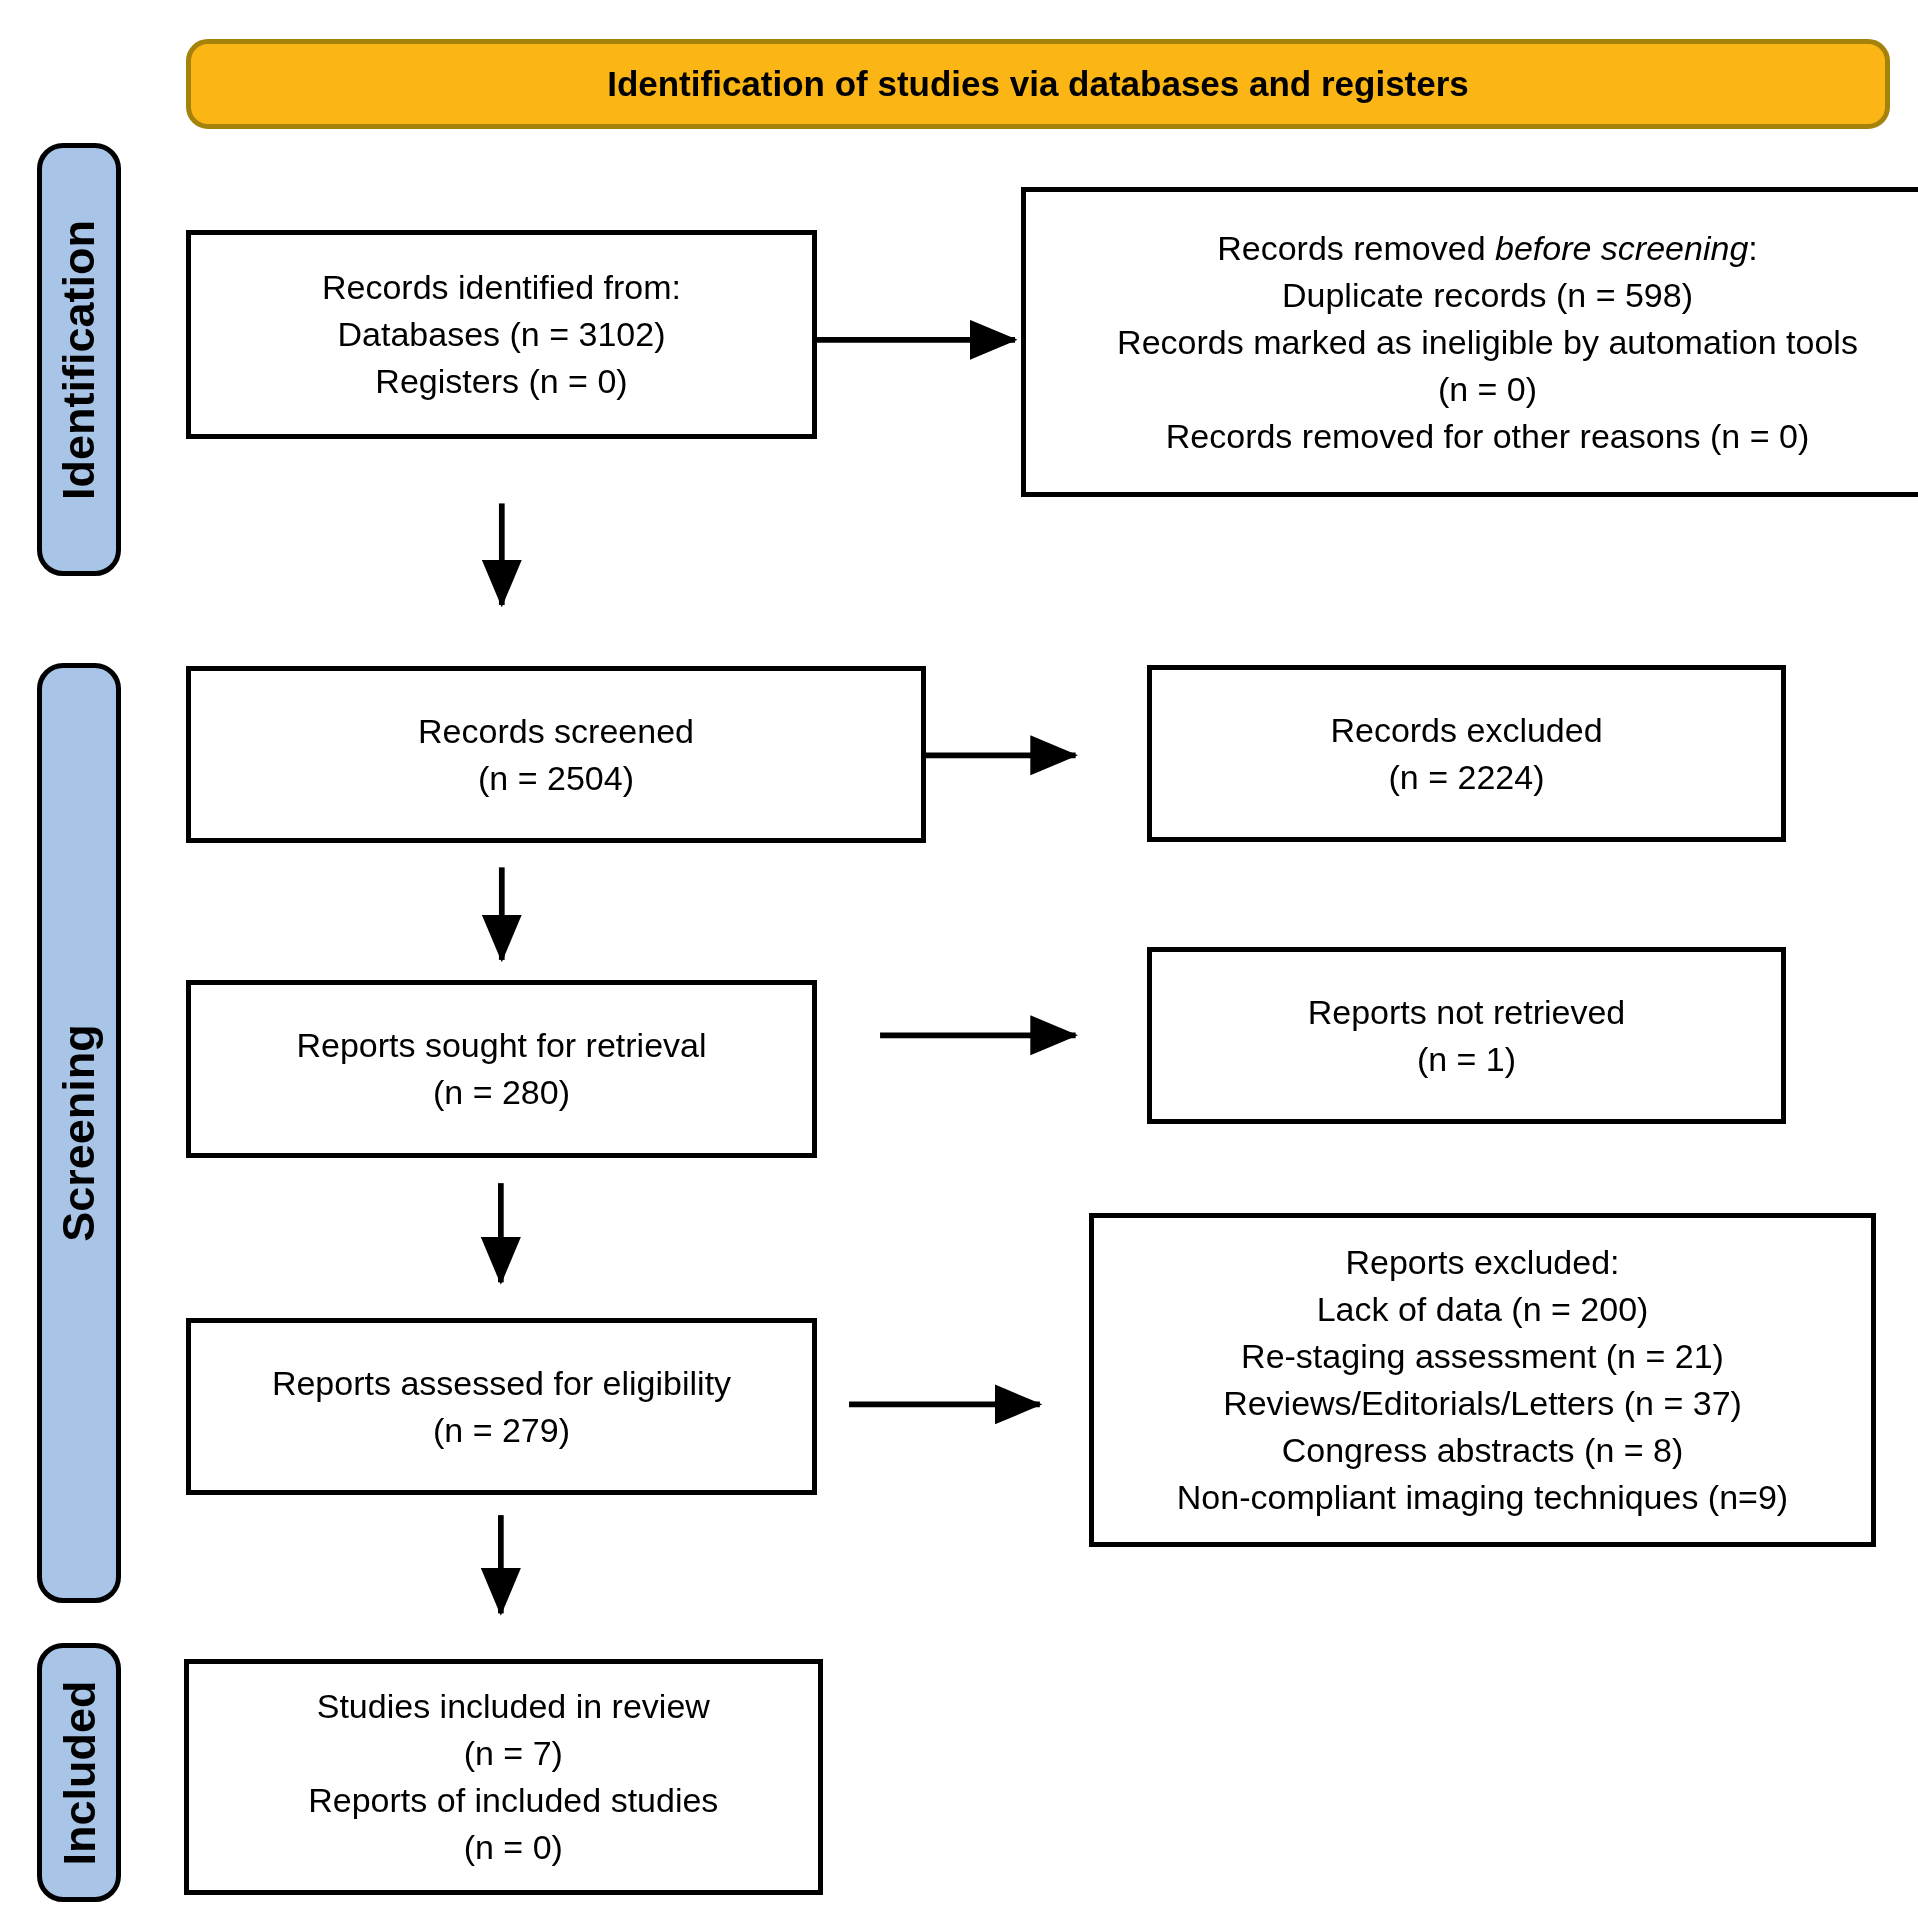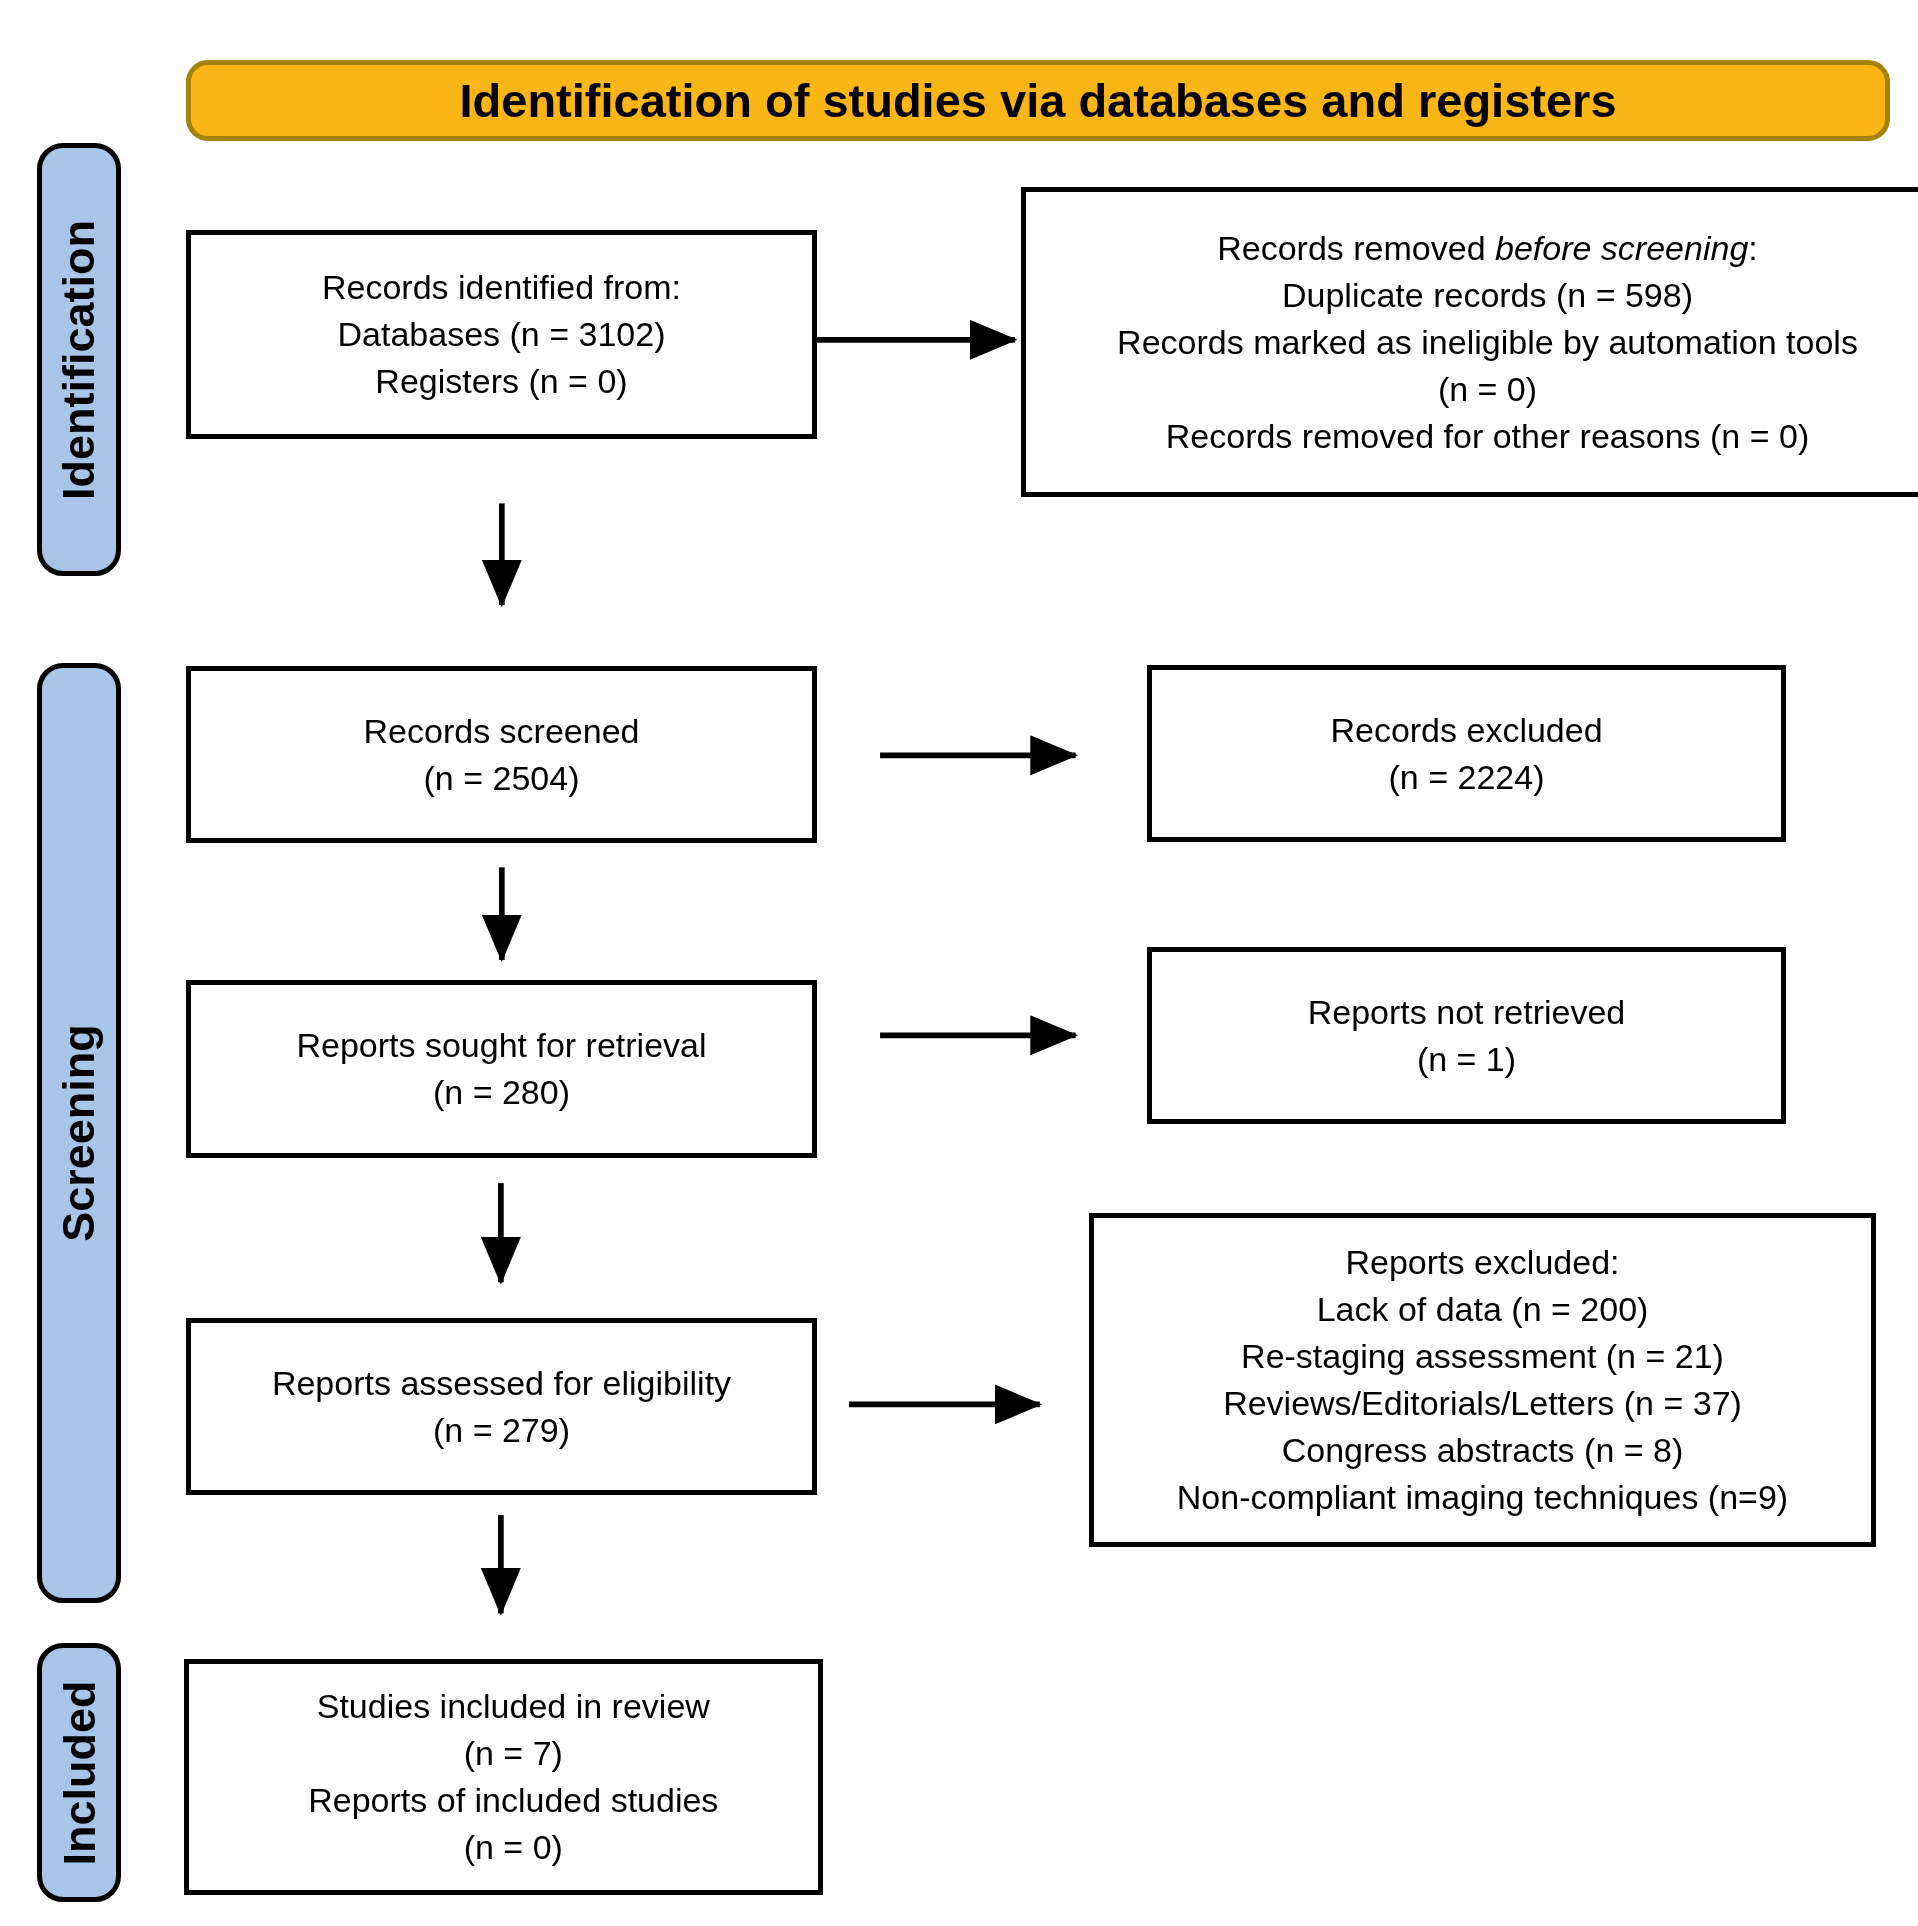--- a/index.html
+++ b/index.html
@@ -21,32 +21,31 @@
     top: 0;
     width: 1918px;
     height: 1926px;
     pointer-events: none;
   }
   .banner {
     position: absolute;
     left: 186px;
     top: 39px;
     width: 1704px;
-    height: 81px;
+    height: 90px;
     box-sizing: border-box;
     background: #FBB616;
     border: 5.7px solid #A5830B;
     border-radius: 22px;
     display: flex;
     align-items: center;
     justify-content: center;
     text-align: center;
-    font-size: 47px;
+    font-size: 35px;
     font-weight: bold;
-    margin-top: 21px;
   }
   .stage {
     position: absolute;
     left: 37px;
     width: 84px;
     box-sizing: border-box;
     background: #A8C5E8;
     border: 5.2px solid #000000;
     border-radius: 26px;
     display: flex;
@@ -71,21 +70,21 @@
     flex-direction: column;
     align-items: center;
     justify-content: center;
     text-align: center;
     font-size: 34px;
     line-height: 47px;
     padding: 4.8px 13.4px;
   }
   .b-identified       { left: 186px;  top: 230px;  width: 631px; height: 209px; }
   .b-removed          { left: 1021px; top: 187px;  width: 933px; height: 310px; }
-  .b-screened         { left: 186px;  top: 666px; width: 631px; height: 177px; }
+  .b-screened         { left: 186px;  top: 666px; width: 740px; height: 177px; }
   .b-excluded         { left: 1147px; top: 665px; width: 639px; height: 177px; }
   .b-sought           { left: 186px;  top: 980px; width: 631px; height: 178px; }
   .b-not-retrieved    { left: 1147px; top: 947px; width: 639px; height: 177px; }
   .b-assessed         { left: 186px;  top: 1318px; width: 631px; height: 177px; }
   .b-reports-excluded { left: 1089px; top: 1213px; width: 787px; height: 334px; }
   .b-included         { left: 184px;  top: 1659px; width: 639px; height: 236px; padding-left: 33px; }
   .italic { font-style: italic; }
   .wrap-line { max-width: 749px; margin: 0 auto; }
 </style>
 </head>

